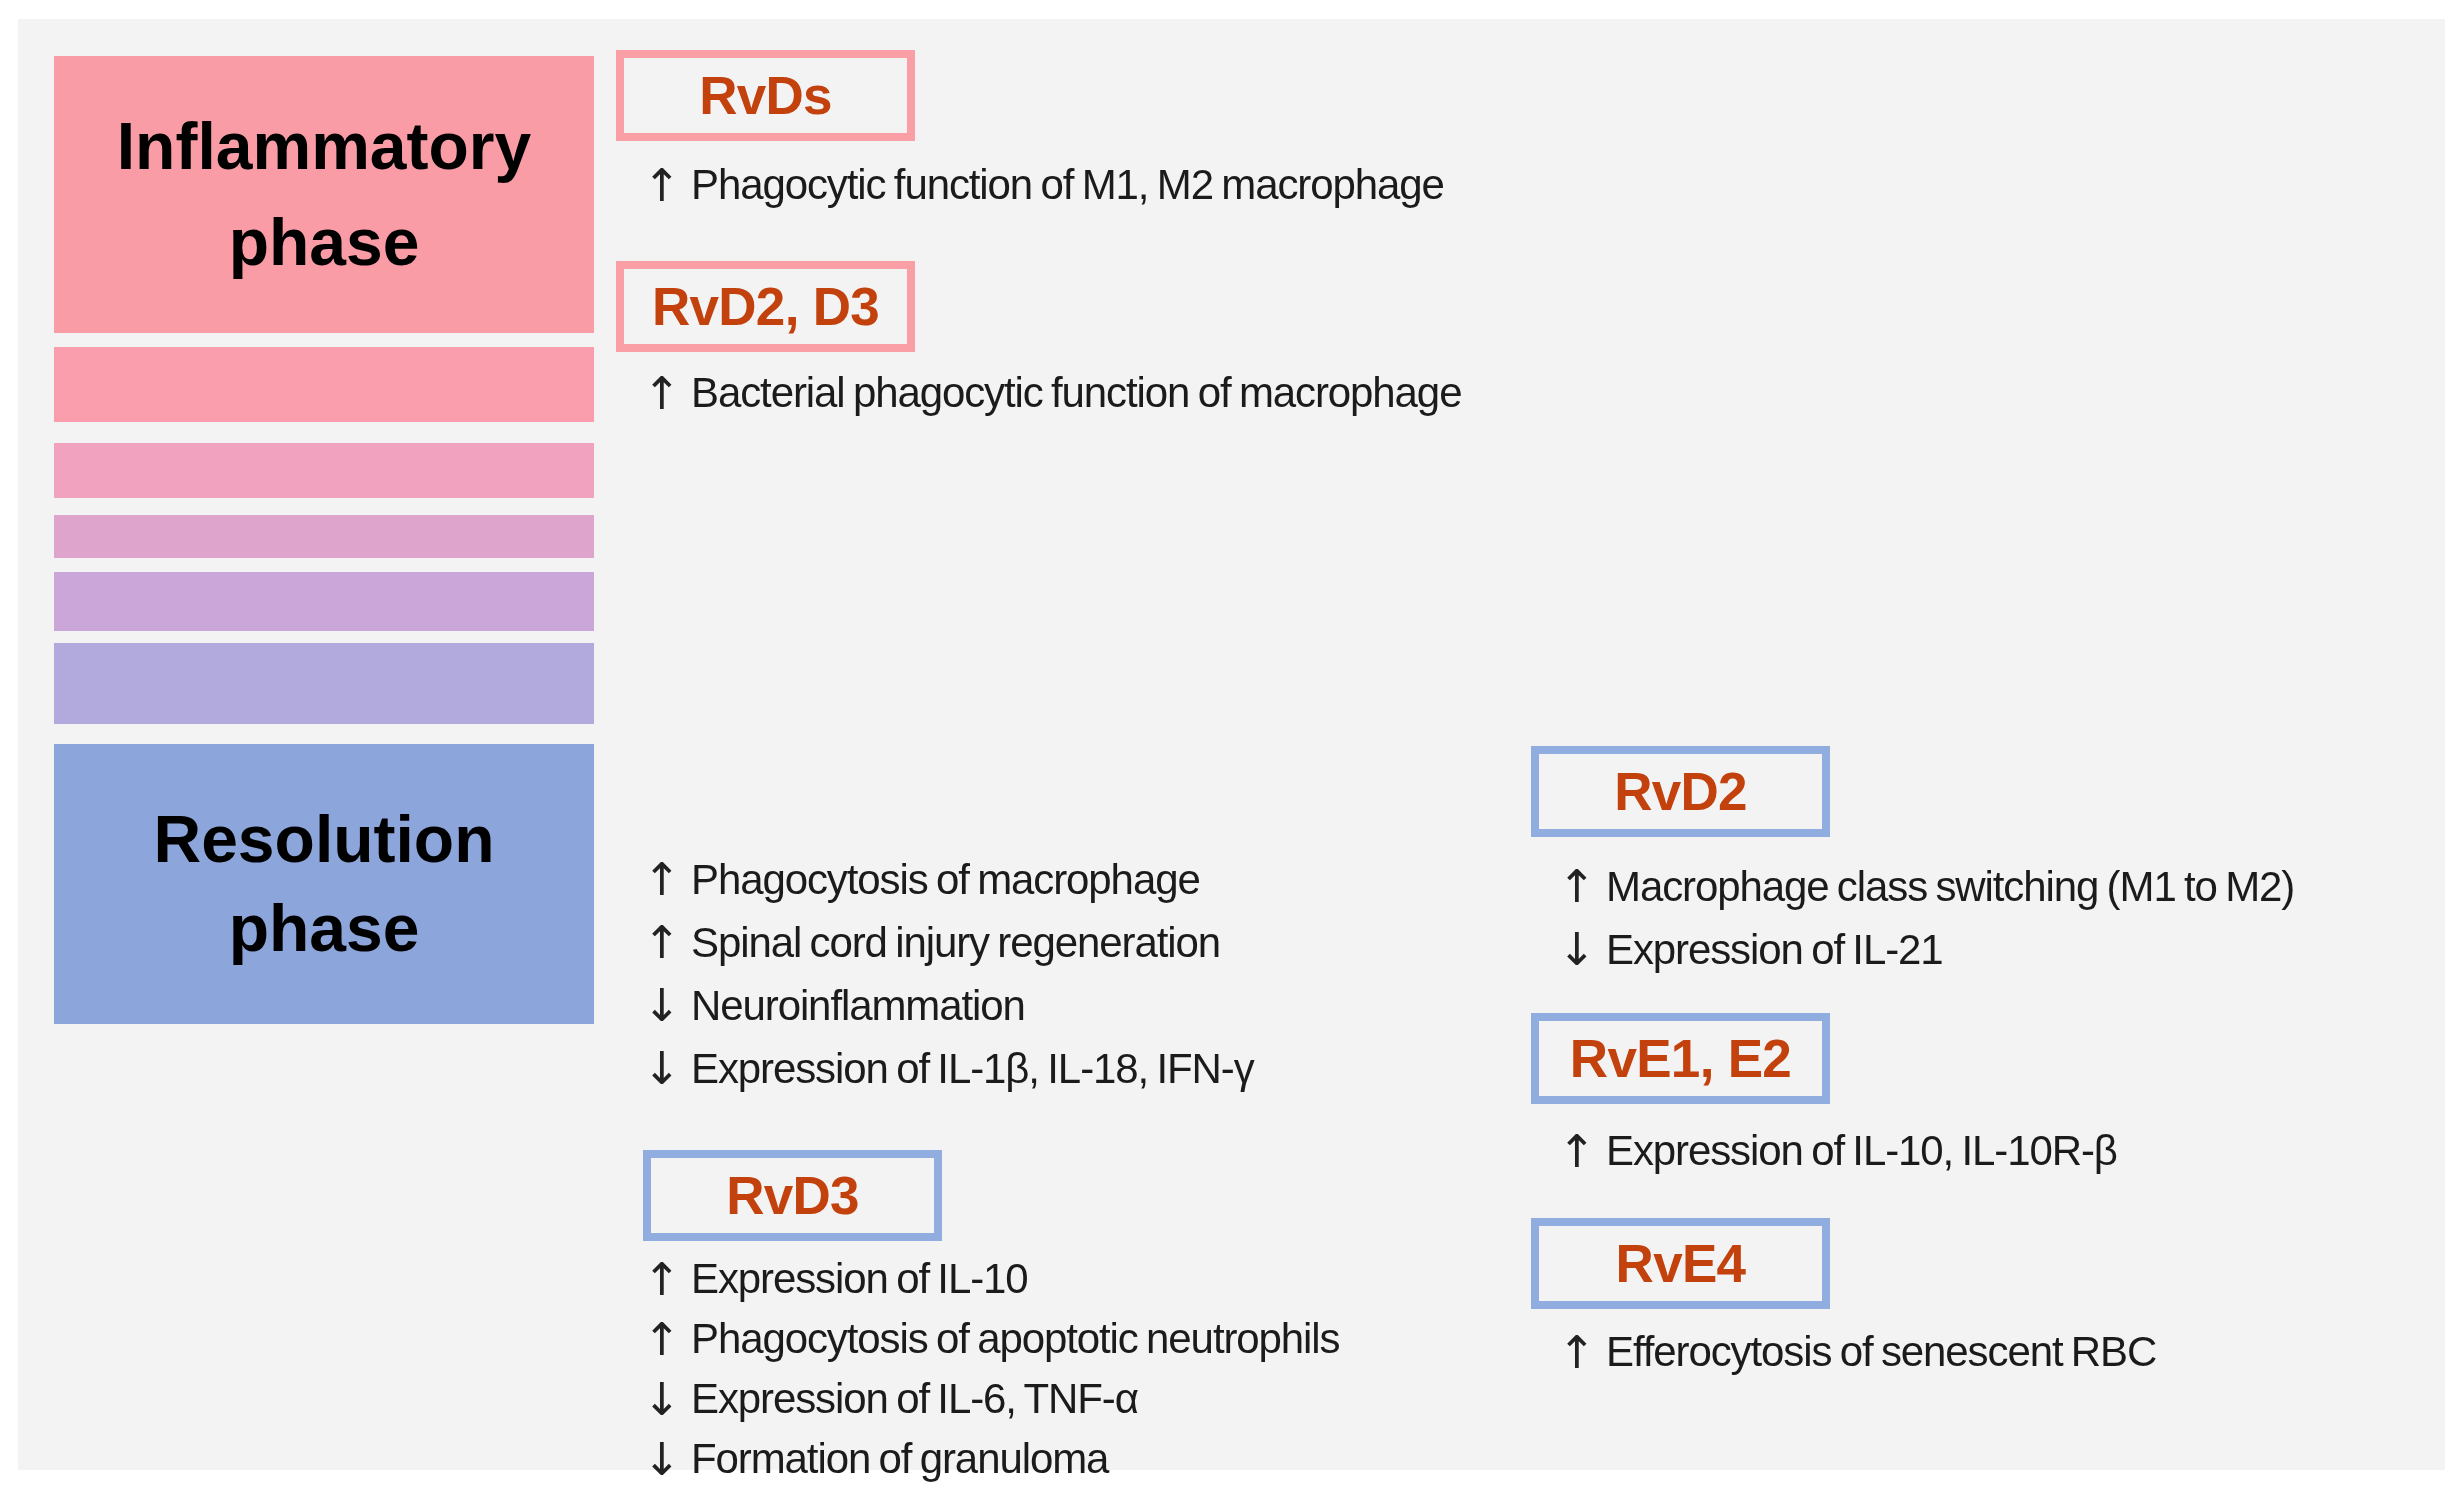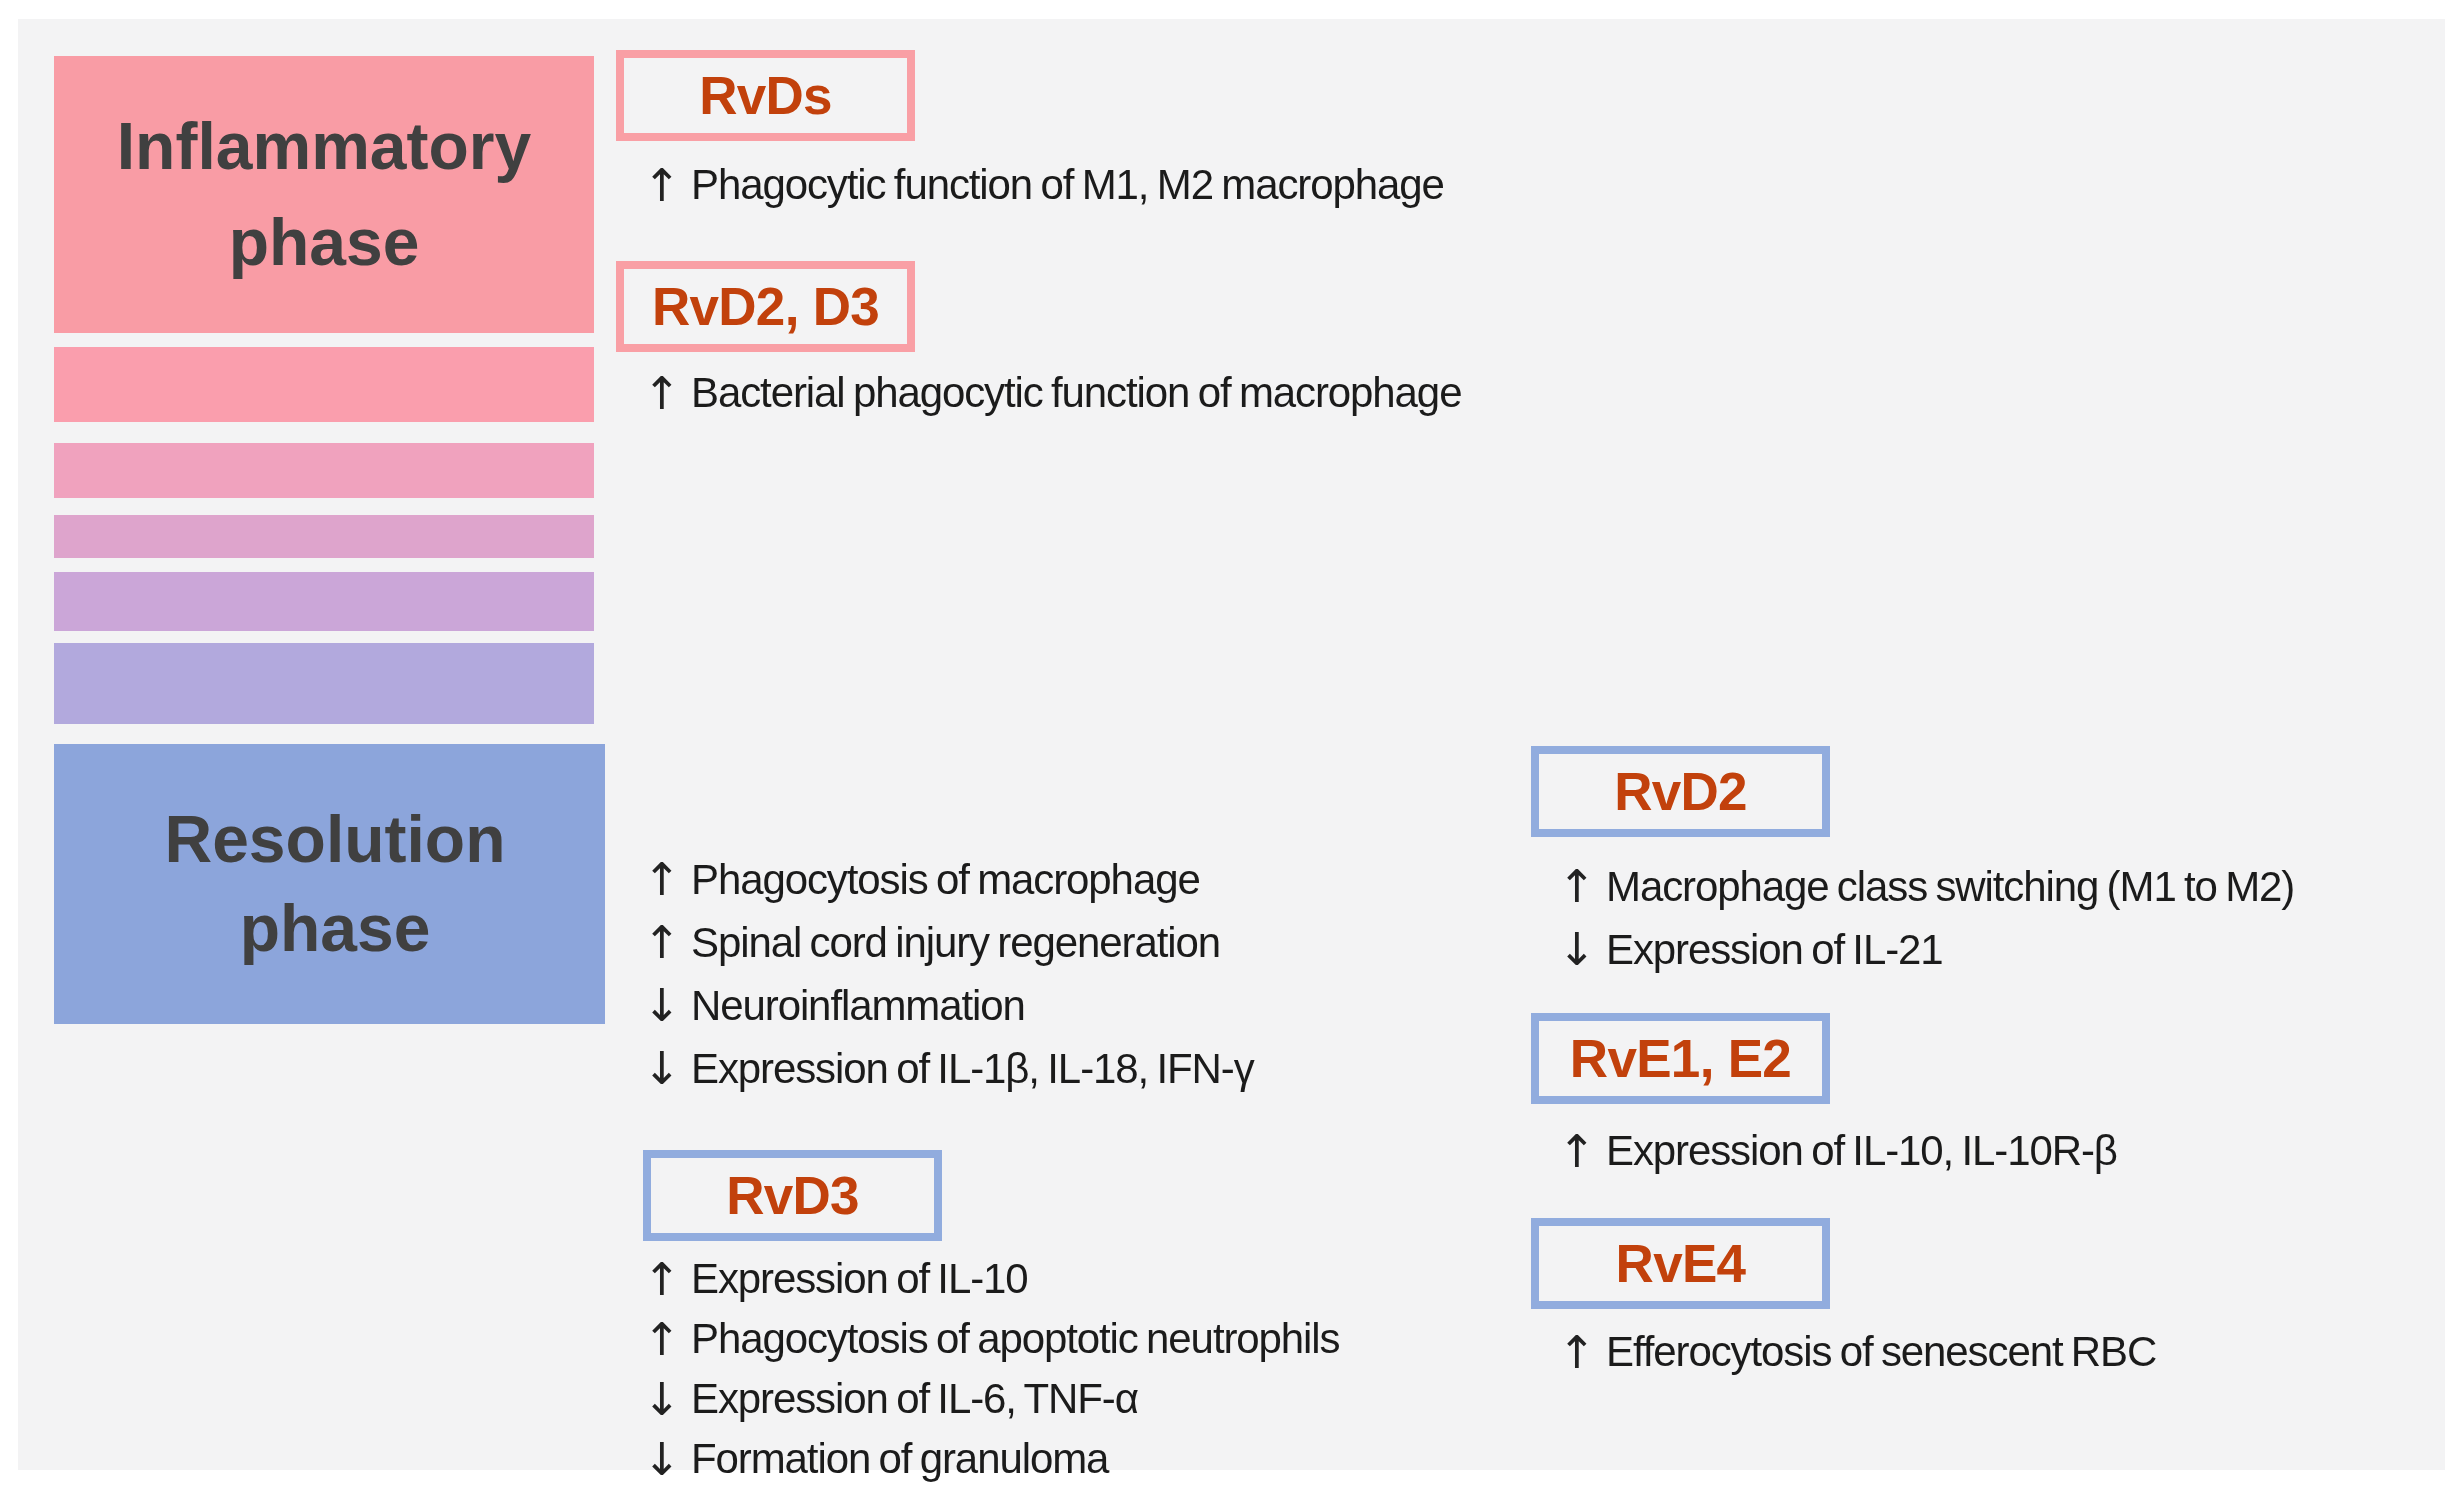--- a/index.html
+++ b/index.html
@@ -2,23 +2,23 @@
 <html style="font-size:12px"><head>
 <meta charset="utf-8">
 <style>
   html,body{margin:0;padding:0;}
   body{width:2462px;height:1489px;position:relative;background:#ffffff;
        font-family:"Liberation Sans", sans-serif;overflow:hidden;}
   .panel{position:absolute;left:18px;top:19.4px;width:2427px;height:1451px;background:#F3F3F4;}
 
   
   .phase-block{position:absolute;left:36px;width:540px;display:flex;align-items:center;justify-content:center;
-               color:#404040;font-weight:bold;text-align:center;}
+               color:#000000;font-weight:bold;text-align:center;}
   #inflammatory{top:37px;height:277px;font-size:66px;line-height:1.45;}
-  #resolution{top:725px;height:280px;font-size:66px;line-height:1.36;padding-left:11px;}
+  #resolution{top:725px;height:280px;font-size:66px;line-height:1.36;}
   .phase-block span{display:block;width:100%;padding:0 30px;}
   .bar{position:absolute;left:36px;width:540px;}
   #bar-1{top:328px;height:75px;}
   #bar-2{top:424px;height:55px;}
   #bar-3{top:496px;height:43px;}
   #bar-4{top:553px;height:59px;}
   #bar-5{top:624px;height:81px;}
 
   
   .box{position:absolute;width:283px;height:75px;border:8.2px solid #999;

